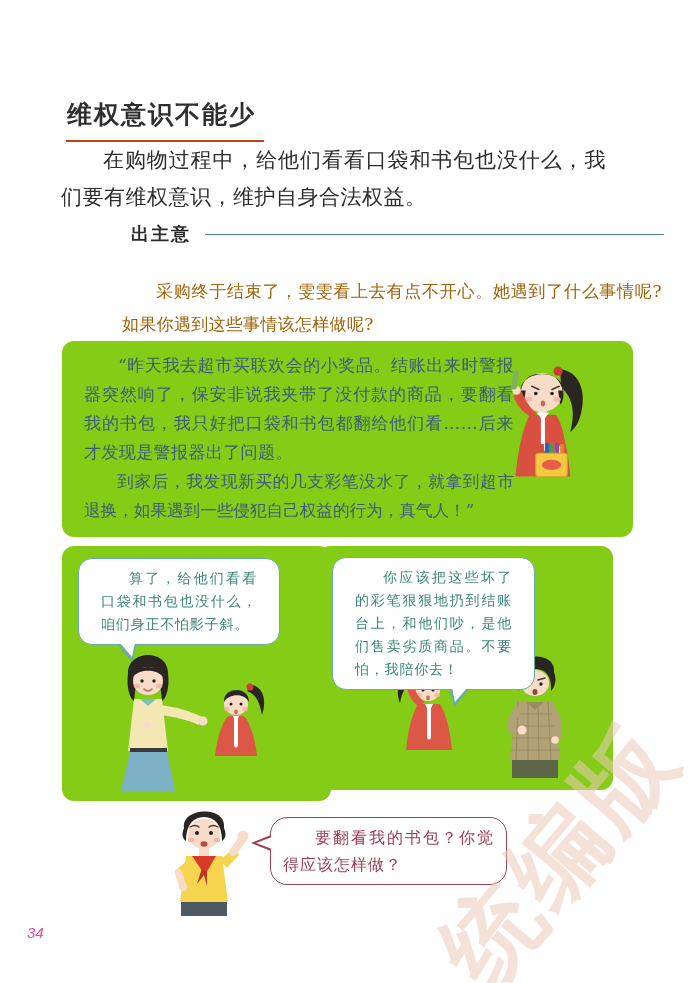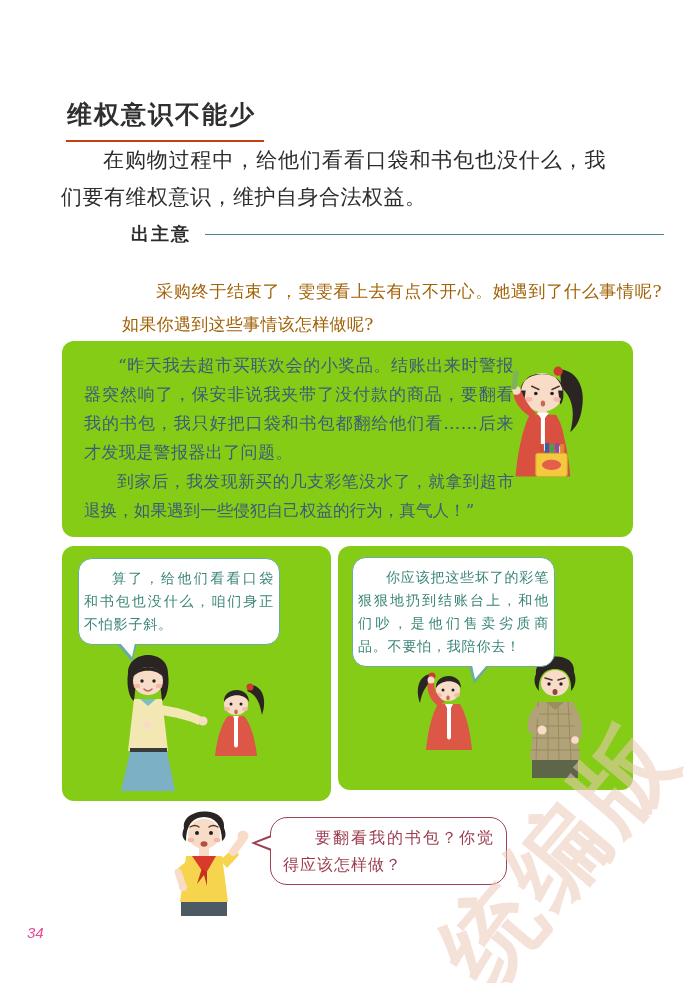--- a/index.html
+++ b/index.html
@@ -30,35 +30,35 @@
   .activity-rule{flex:1;border-top:1.5px solid #4d8290;margin-left:14px;height:0;}
   .prompt{
     position:absolute;left:106px;top:259px;width:540px;margin:16px;
     font-size:17px;line-height:33px;letter-spacing:0.3px;color:#a16207;
     text-indent:2em;text-align:justify;
   }
   
   .panel{position:absolute;background:#84cc16;border-radius:12px;}
   .story-box{left:62px;top:341px;width:571px;height:196px;}
   .option-left{left:62px;top:546px;width:269px;height:255px;}
-  .option-right{left:338px;top:546px;width:295px;height:244px;text-decoration:underline;}
+  .option-right{left:318px;top:546px;width:295px;height:244px;text-decoration:underline;}
   .story-text{
     position:absolute;left:22px;top:10px;width:430px;color:#3e5b78;
   }
   .story-text p{margin:0;font-size:17px;line-height:29px;letter-spacing:0.4px;
     text-indent:2em;text-align:justify;}
   .story-text p.tight{font-size:16.6px;letter-spacing:0;}
   
   .bubble{
     position:absolute;background:#fff;box-sizing:border-box;z-index:2;
   }
   .bubble p{margin:0;text-indent:2em;text-align:justify;}
   .bubble-teal{
     border:1.6px solid #68aca3;border-radius:14px;color:#3a8578;
-    padding:8px 5px;font-size:14px;line-height:23px;letter-spacing:0.8px;
+    padding:8px 22px;font-size:14px;line-height:23px;letter-spacing:0.8px;
   }
   .bubble-left{left:16px;top:12px;width:202px;}
   .bubble-right{left:14px;top:11px;width:203px;}
   .tail-down::before{
     content:"";position:absolute;bottom:-18px;
     border-left:15px solid transparent;border-right:5px solid transparent;
     border-top:18px solid #68aca3;
   }
   .tail-down::after{
     content:"";position:absolute;bottom:-13px;

